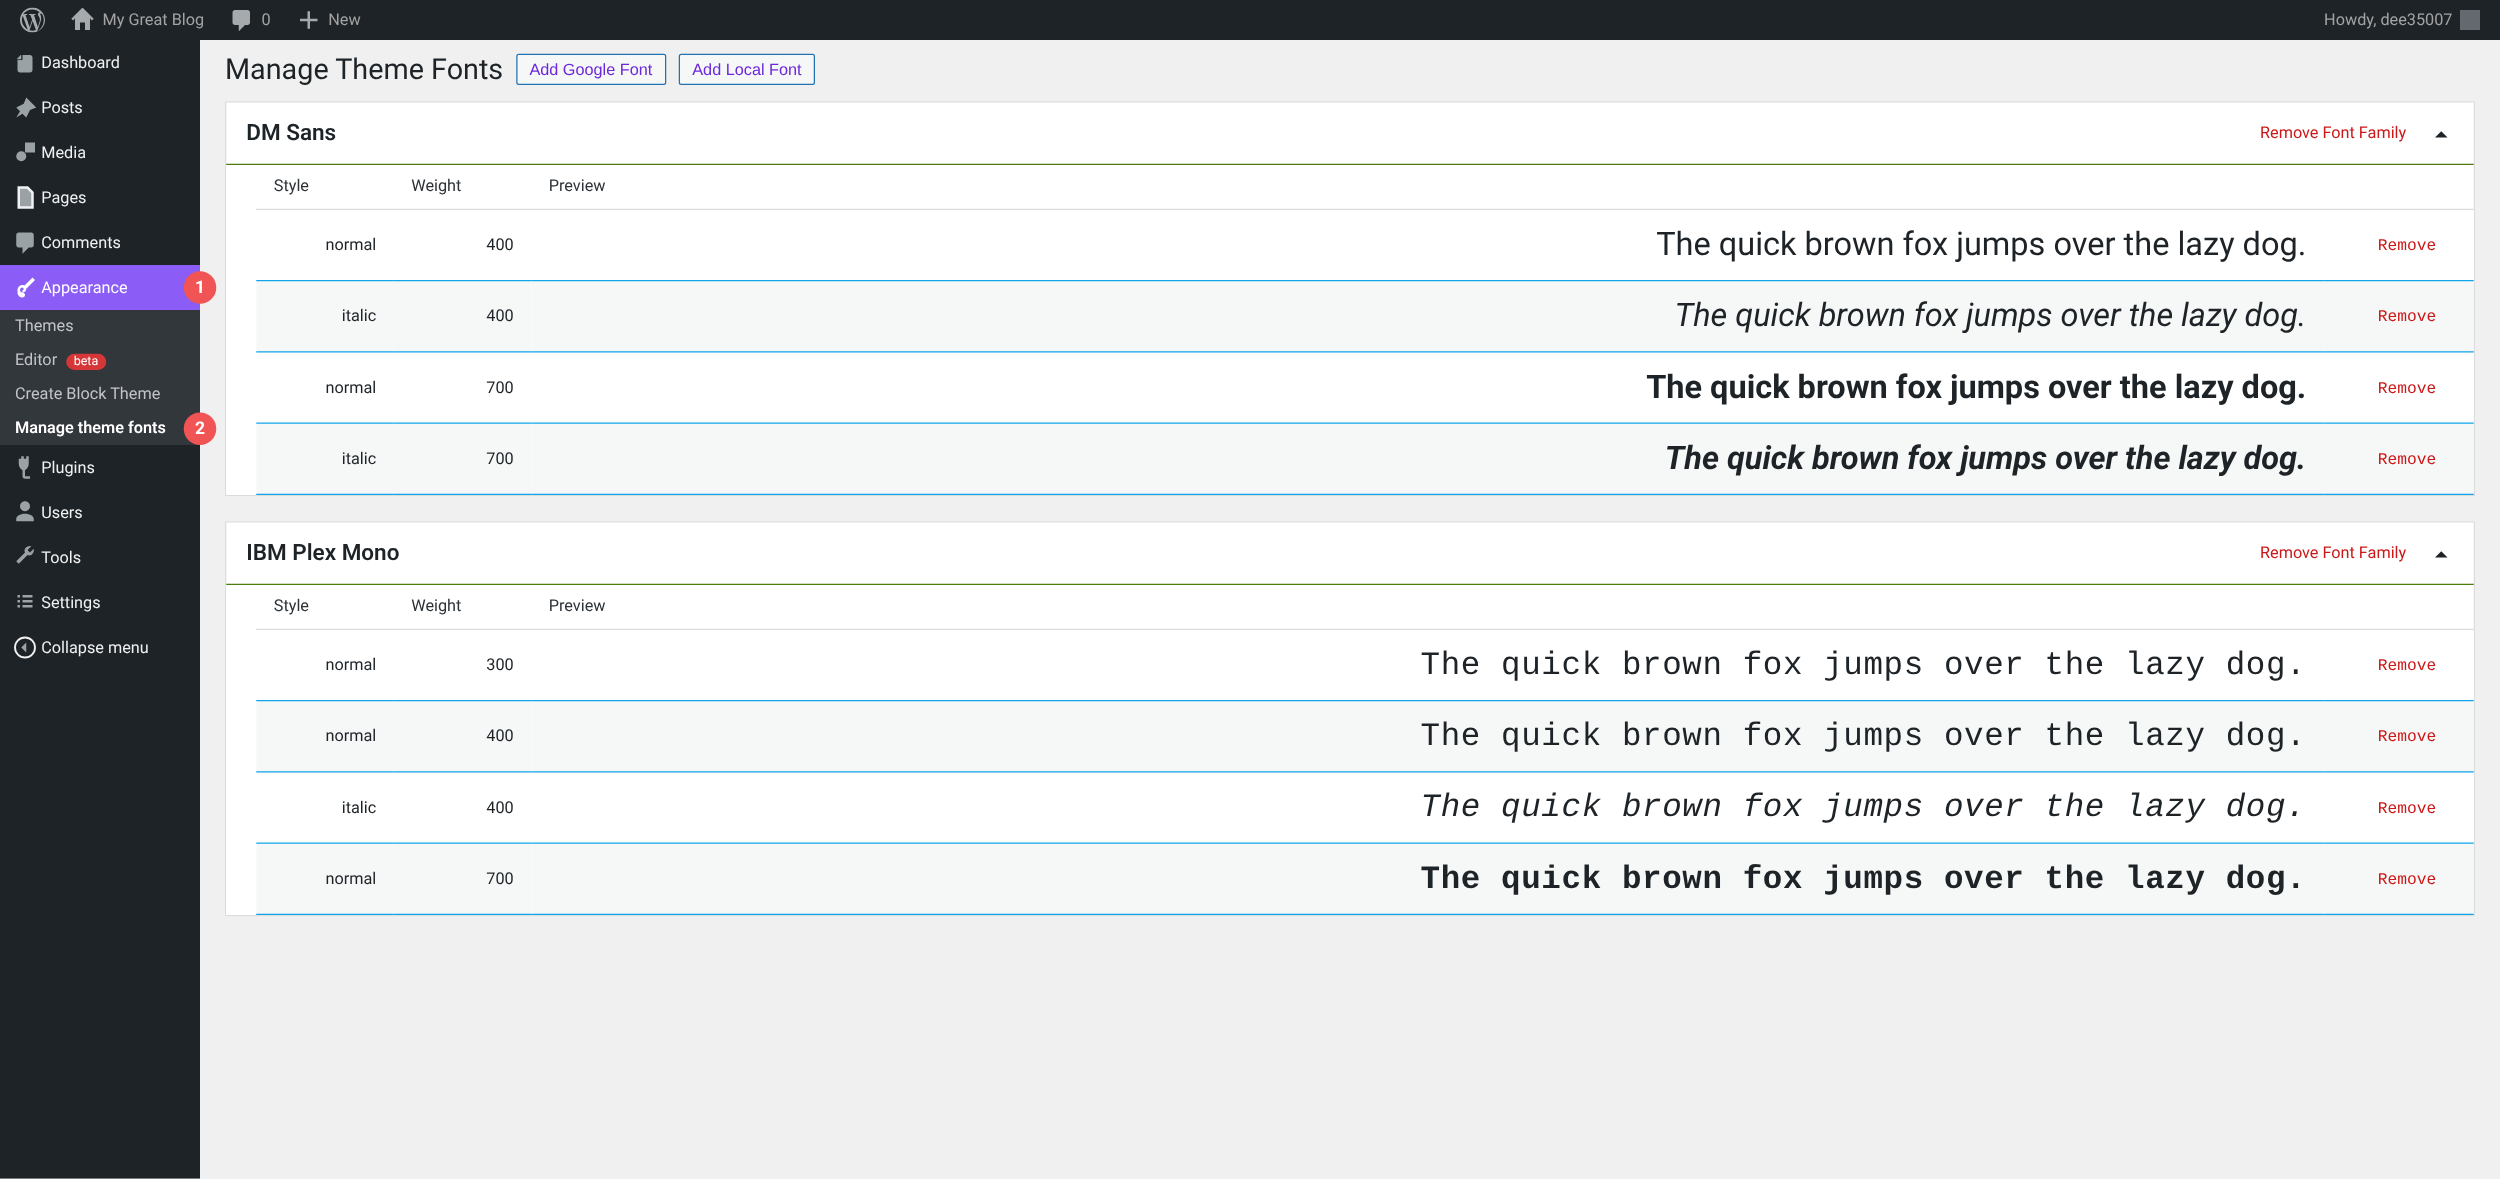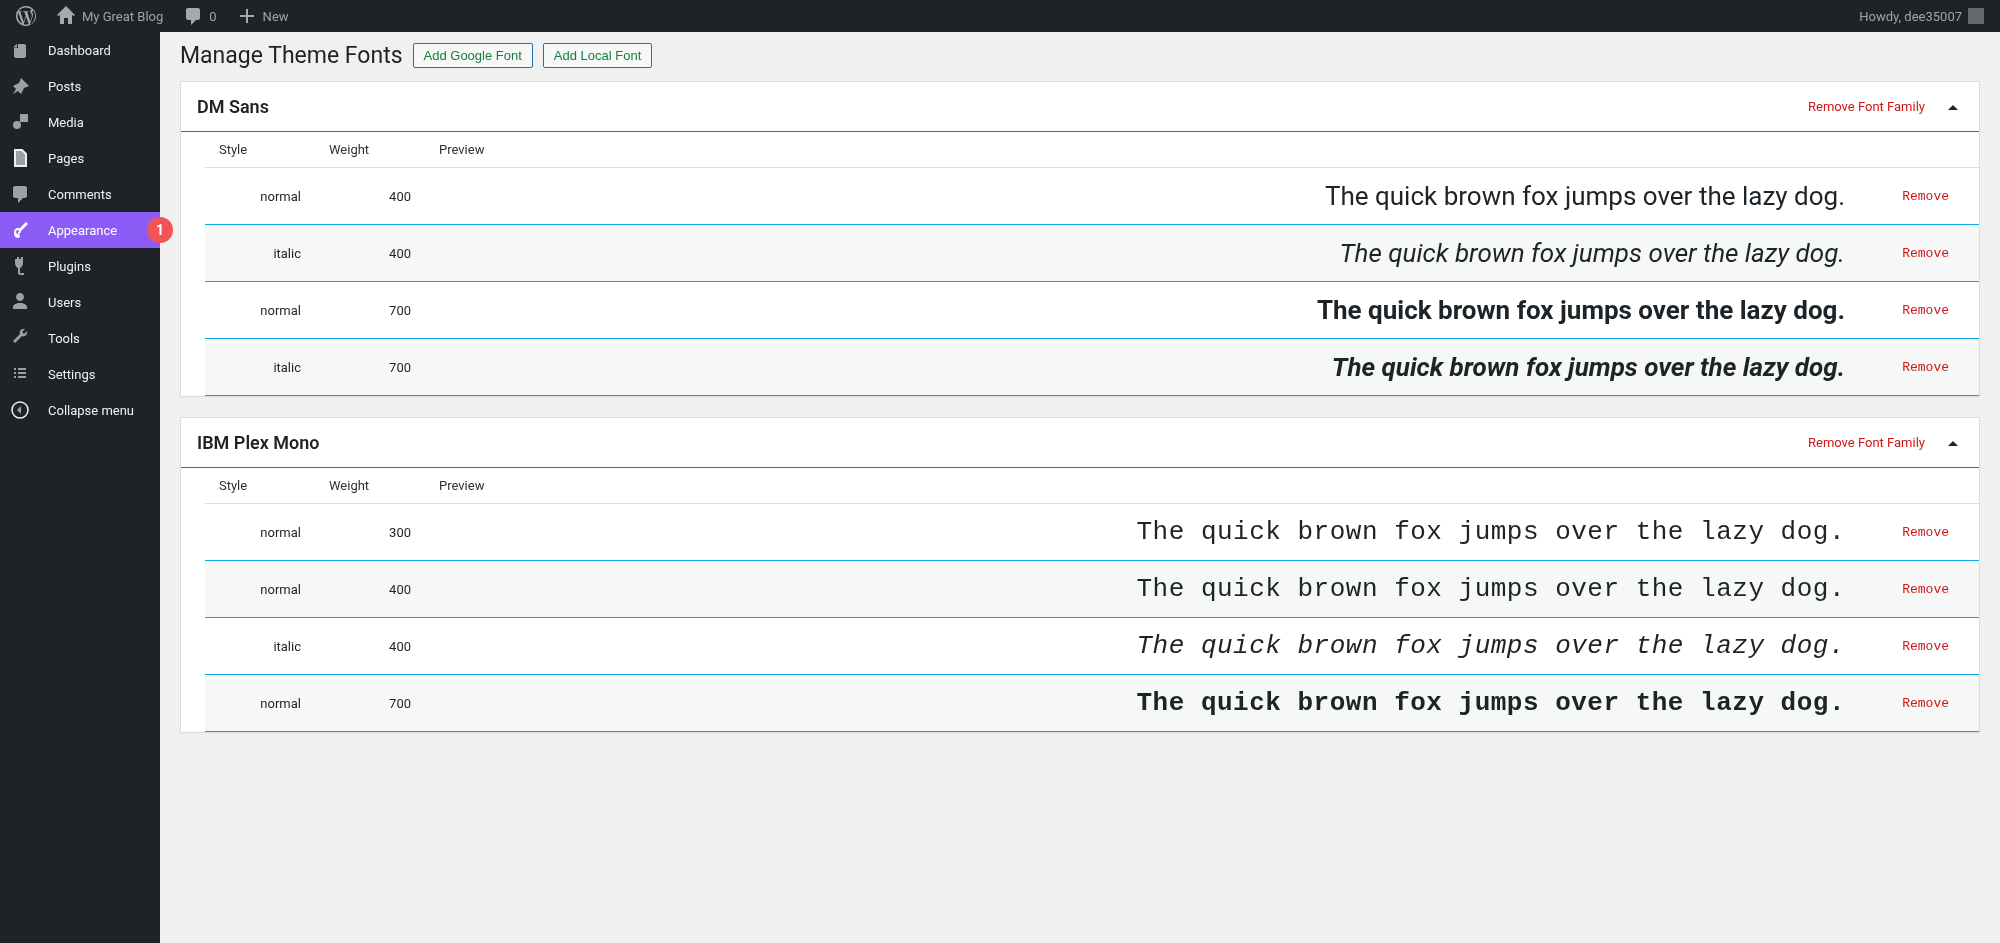--- a/index.html
+++ b/index.html
@@ -4,34 +4,34 @@
 <style>
 * { margin: 0; padding: 0; box-sizing: border-box; }
 body { font-family: -apple-system, BlinkMacSystemFont, "Segoe UI", Roboto, sans-serif; font-size: 13px; background: #f0f0f1; color: #1d2327; }
 .topbar { background: #1d2327; color: #c3c4c7; height: 32px; display: flex; align-items: center; justify-content: space-between; padding: 0 8px; }
 .topbar-left, .topbar-right { display: flex; align-items: center; gap: 4px; }
 .topbar-item { display: flex; align-items: center; gap: 6px; padding: 0 8px; height: 32px; cursor: pointer; color: #a3a3a3; }
 .topbar svg { width: 20px; height: 20px; fill: #a7aaad; }
 .avatar-box { width: 16px; height: 16px; background: #646970; display: inline-block; }
 .layout { display: flex; }
 .sidebar { background: #1d2327; width: 160px; min-height: calc(100vh - 32px); color: #f0f0f1; }
-.side-item { display: flex; align-items: center; gap: 18px; padding: 8px 10px; cursor: pointer; color: #f0f0f1; }
+.side-item { display: flex; align-items: center; gap: 3px; padding: 8px 10px; cursor: pointer; color: #f0f0f1; }
 .side-item.active { background: #8b5cf6; color: #fff; }
 .side-item svg { width: 20px; height: 20px; fill: rgba(240,246,252,0.6); flex-shrink: 0; }
 .side-item.active svg { fill: #fff; }
 .side-sub { background: #32373c; }
 .side-sub-item { padding: 6px 12px; cursor: pointer; color: #c3c4c7; font-size: 13px; }
 .side-sub-item.active { color: #fff; font-weight: 600; }
 .side-item-wrap { position: relative; }
 .badge-num { position: absolute; right: -13px; top: 50%; transform: translateY(-50%); width: 26px; height: 26px; border-radius: 50%; background: #f05454; color: #fff; font-weight: 700; display: flex; align-items: center; justify-content: center; font-size: 14px; }
 .beta { background: #d63638; color: #fff; font-size: 10px; padding: 1px 6px; border-radius: 8px; margin-left: 4px; }
 .content { flex: 1; padding: 10px 20px; }
 .page-header { display: flex; align-items: center; gap: 10px; margin-bottom: 12px; }
 .page-title { font-size: 23px; font-weight: 400; }
-.btn-outline { border: 1px solid #2271b1; background: #f6f7f7; color: #15803d; padding: 4px 10px; cursor: pointer; font-size: 13px; border-radius: 2px; }
+.btn-outline { border: 1px solid #2271b1; background: #f6f7f7; color: #6d28d9; padding: 4px 10px; cursor: pointer; font-size: 13px; border-radius: 2px; }
 .subnote { display: flex; align-items: center; gap: 8px; margin-bottom: 18px; color: #3c434a; }
 .info-circle { width: 18px; height: 18px; border-radius: 50%; background: #1d2327; color: #fff; display: flex; align-items: center; justify-content: center; font-weight: 700; font-size: 12px; font-style: italic; font-family: Georgia, serif; }
 .panel { background: #fff; border: 1px solid #dcdcde; margin-bottom: 20px; }
 .panel-header { display: flex; justify-content: space-between; align-items: center; padding: 14px 16px; border-bottom: 1px solid #4d7c0f; }
 .panel-title { font-size: 18px; font-weight: 600; }
 .panel-actions { display: flex; align-items: center; gap: 18px; }
 .link-danger { color: #cc1818; cursor: pointer; }
 .chev { width: 20px; height: 20px; cursor: pointer; }
 .font-table { width: 100%; border-collapse: collapse; }
 .font-table th { text-align: left; font-weight: 400; padding: 10px 14px; color: #2c3338; border-bottom: 1px solid #dcdcde; font-size: 13px; }
@@ -123,20 +123,32 @@
     </div>
     <div class="side-item-wrap">
       <div class="side-item active">
         <svg viewBox="0 0 20 20">
             <path d="M4 14c0 2.2 1.8 4 4 4 1.1 0 2-.9 2-2s-.9-2-2-2c-1.1 0-2-.9-2-2 0-1.1.9-2 2-2 .6 0 1 .4 1 1s-.4 1-1 1v2c1.7 0 3-1.3 3-3s-1.3-3-3-3c-2.2 0-4 1.8-4 4v2zm12-12l-8 8 2 2 8-8-2-2z"></path>
           </svg>
         <span>Appearance</span>
       </div>
       <div class="badge-num">1</div>
     </div>
+    <div class="side-sub">
+      <div class="side-sub-item">Themes</div>
+      <div class="side-sub-item">
+        <span>Editor</span>
+        <span class="beta">beta</span>
+      </div>
+      <div class="side-sub-item">Create Block Theme</div>
+      <div class="side-item-wrap">
+        <div class="side-sub-item active">Manage theme fonts</div>
+        <div class="badge-num">2</div>
+      </div>
+    </div>
     <div class="side-item">
       <svg viewBox="0 0 20 20">
           <path d="M13 3V1h-2v2H9V1H7v2H5v4c0 2.2 1.2 4.1 3 5.2V17c0 1.1.9 2 2 2h4v-2h-4v-4.8c1.8-1.1 3-3 3-5.2V3h-2z"></path>
         </svg>
       <span>Plugins</span>
     </div>
     <div class="side-item">
       <svg viewBox="0 0 20 20">
           <path d="M10 9c2.2 0 4-1.8 4-4s-1.8-4-4-4-4 1.8-4 4 1.8 4 4 4zm0 2c-4 0-7 2-7 4v2h14v-2c0-2-3-4-7-4z"></path>
         </svg>

